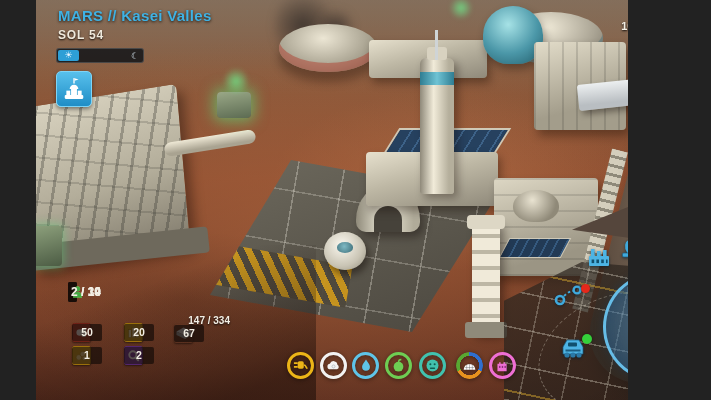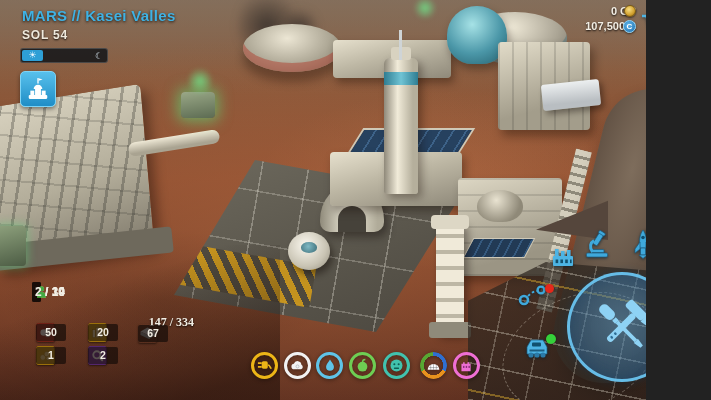--- a/index.html
+++ b/index.html
@@ -1,17 +1,17 @@
 <!DOCTYPE html>
 <html><head>
 <meta charset="utf-8">
 <style>
   html,body{margin:0;padding:0;background:#222;}
-  #stage{position:relative;width:646px;height:400px;overflow:hidden;
-         font-family:"Liberation Sans", sans-serif; user-select:none;}
+  #stage{position:relative;width:592px;height:400px;overflow:hidden;
+         font-family:"Liberation Sans", sans-serif; user-select:none;margin-left:36px;}
   #stage *{position:absolute;box-sizing:border-box;}
 
   
   .terrain{inset:0;
     background:
       radial-gradient(ellipse 90% 70% at 46% 58%, rgba(170,100,62,.55), rgba(0,0,0,0) 70%),
       radial-gradient(ellipse 40% 30% at 70% 45%, rgba(186,116,74,.5), rgba(0,0,0,0) 75%),
       radial-gradient(ellipse 35% 25% at 25% 75%, rgba(60,28,18,.45), rgba(0,0,0,0) 70%),
       linear-gradient(180deg,#7d6653 0%, #8a5a3c 18%, #8f4f31 45%, #7c4229 70%, #5e3020 100%);}
   .haze-top{left:0;top:0;width:711px;height:95px;
@@ -166,22 +166,22 @@
     box-shadow:0 0 10px rgba(20,60,90,.4), inset 0 0 18px rgba(20,70,110,.35);
     display:flex;align-items:center;justify-content:center;}
   .build-btn svg{position:static;}
 
   
   .badge-row{left:32px;top:282px;display:flex;gap:8px;}
   .badge-row .badge{position:static;display:flex;align-items:center;gap:4px;height:20px;
     padding:2px 6px 2px 3px;background:rgba(22,13,8,.72);border-radius:2px;cursor:pointer;}
   .badge svg{position:static;}
   .badge span{position:static;font-size:12px;font-weight:bold;color:#f2eee4;white-space:nowrap;}
-  .capacity{left:118px;top:315px;width:76px;text-align:right;font-size:12px;font-weight:bold;
-    color:#f2eee4;text-shadow:0 1px 2px rgba(0,0,0,.85);font-family:Liberation Serif, serif;}
+  .capacity{left:118px;top:315px;width:76px;text-align:right;font-size:10px;font-weight:bold;
+    color:#f2eee4;text-shadow:0 1px 2px rgba(0,0,0,.85);}
   .res{display:flex;align-items:center;gap:2px;}
   .res *{position:static;}
   .res .ric{width:19px;height:19px;border-radius:2.5px;display:flex;align-items:center;justify-content:center;
     box-shadow:0 1px 2px rgba(0,0,0,.5);}
   .res .rval{width:30px;height:17px;background:rgba(22,13,8,.72);border-radius:2px;
     font-size:10.5px;font-weight:bold;color:#f2eee4;text-align:center;line-height:17px;}
   .res-ingot{width:20px;height:16px;display:flex;align-items:center;justify-content:center;box-shadow:none;}
 
   
   .ring{width:27px;height:27px;border-radius:50%;display:flex;align-items:center;justify-content:center;

